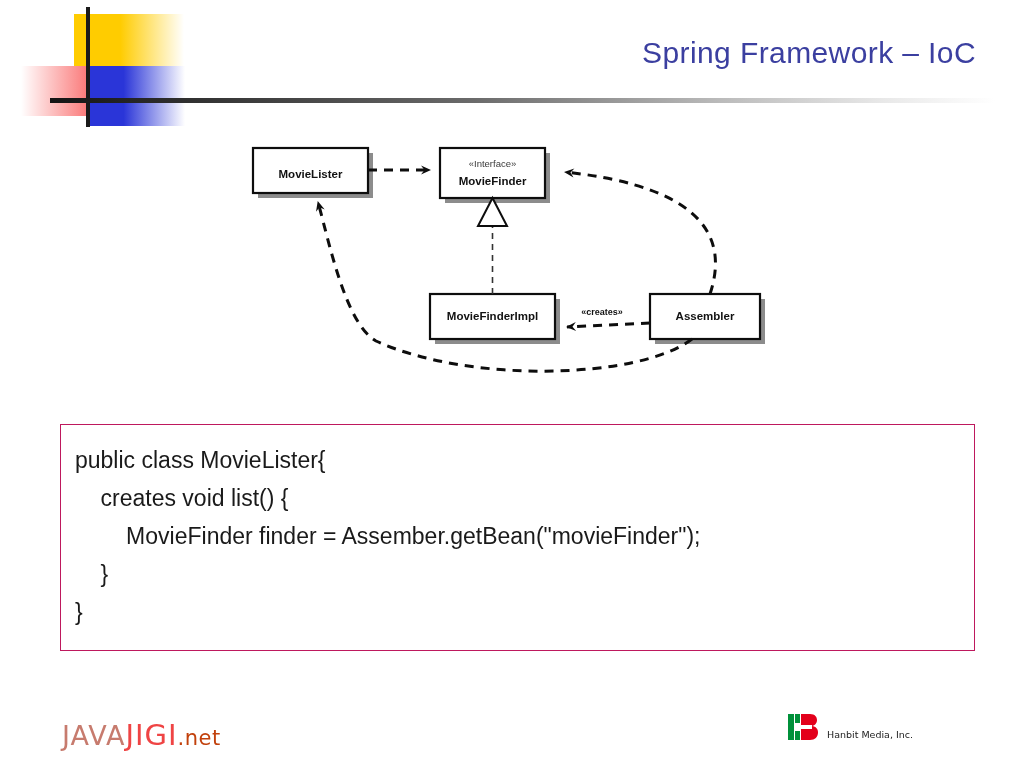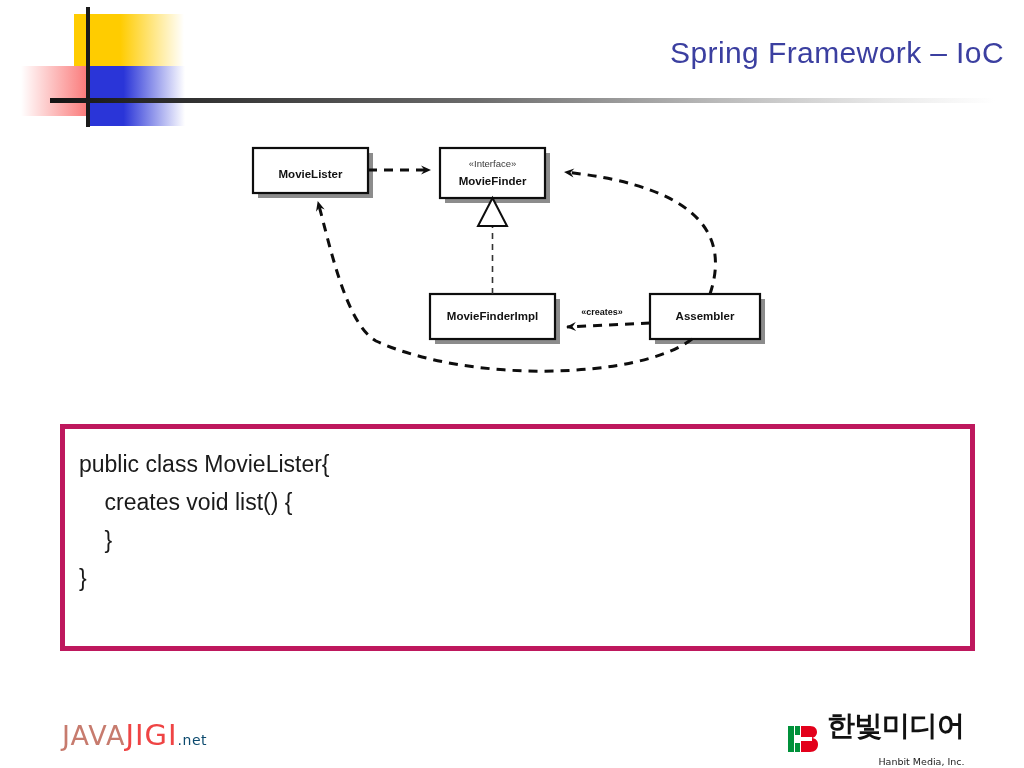--- a/index.html
+++ b/index.html
@@ -51,21 +51,21 @@
   .deco-hline {
     position: absolute;
     left: 50px; top: 98px;
     width: 945px; height: 5px;
     background: linear-gradient(to right, #141414 0%, #2b2b2b 12%, #6b6b6b 45%, #b8b8b8 70%, #e8e8e8 88%, #ffffff 100%);
   }
 
   
   #page-title {
     position: absolute;
-    right: 20px;
+    right: 48px;
     top: 36px;
     font-size: 30px;
     font-weight: 400;
     letter-spacing: 0.4px;
     color: #3b3fa0;
     white-space: nowrap;
   }
 
   
   #uml-diagram {
@@ -95,21 +95,21 @@
     fill: #111111;
   }
 
   
   #code-box {
     position: absolute;
     left: 60px;
     top: 424px;
     width: 915px;
     height: 227px;
-    border: 5px solid #be185d;
+    border: 1px solid #be185d;
     background: #ffffff;
     box-sizing: border-box;
     padding: 16px 14px 0 14px;
   }
   .code-line {
     font-family: "Liberation Sans", sans-serif;
     font-size: 23px;
     line-height: 38px;
     color: #1a1a1a;
     white-space: pre;
@@ -132,24 +132,24 @@
   }
   .logo-jigi {
     font-family: "DejaVu Sans", sans-serif;
     font-size: 29px;
     font-weight: 400;
     letter-spacing: 1px;
     color: #ef4444;
   }
   .logo-net {
     font-family: "DejaVu Sans", sans-serif;
-    font-size: 14px;
+    font-size: 21px;
     font-weight: 400;
     letter-spacing: 0.5px;
-    color: #0c4a6e;
+    color: #c2410c;
   }
 
   #footer-right-logo {
     position: absolute;
     left: 788px;
     top: 712px;
     display: flex;
     align-items: center;
     white-space: nowrap;
     user-select: none;
@@ -248,34 +248,34 @@
 
      MovieLister (long curved dashed) ---- --&gt;
     <path d="M452,203 C400,243 230,248 136,205 C106,188 90,110 78,66" fill="none" stroke="#0d0d0d" stroke-width="3" stroke-dasharray="9 7" marker-end="url(#arrowOpen)"></path>
   </svg>
 </div>
 
 <div id="code-box">
   <div class="code-line">public class MovieLister{</div>
   <div class="code-line"></div>
   <div class="code-line">    creates void list() {</div>
+  <div class="code-line">        MovieFinder finder = Assember.getBean("movieFinder");</div>
   <div class="code-line">    }</div>
   <div class="code-line">}</div>
 </div>
 
 <div id="footer-left-logo">
   <span class="logo-java">JAVA</span><span class="logo-jigi">JIGI</span><span class="logo-net">.net</span>
 </div>
 
 <div id="footer-right-logo">
   <svg class="hb-mark" viewBox="0 0 32 30">
     <rect x="0" y="2" width="6" height="26" fill="#00913a"></rect>
     <rect x="7" y="2" width="5" height="9" fill="#00913a"></rect>
     <rect x="7" y="19" width="5" height="9" fill="#00913a"></rect>
     <path d="M13,2 L22,2 C27,2 29,5 29,8 C29,11 27,13.5 24,14
              C28,14.5 30,17 30,20.5 C30,25 27,28 22,28 L13,28 Z" fill="#e3001b"></path>
     <rect x="13" y="13" width="11" height="4" fill="#ffffff"></rect>
   </svg>
   <div class="hanbit-text-col">
-    <div class="hanbit-kr">한빛미디어</div>
     <div class="hanbit-en">Hanbit Media, Inc.</div>
   </div>
 </div>
 
 </body></html>

